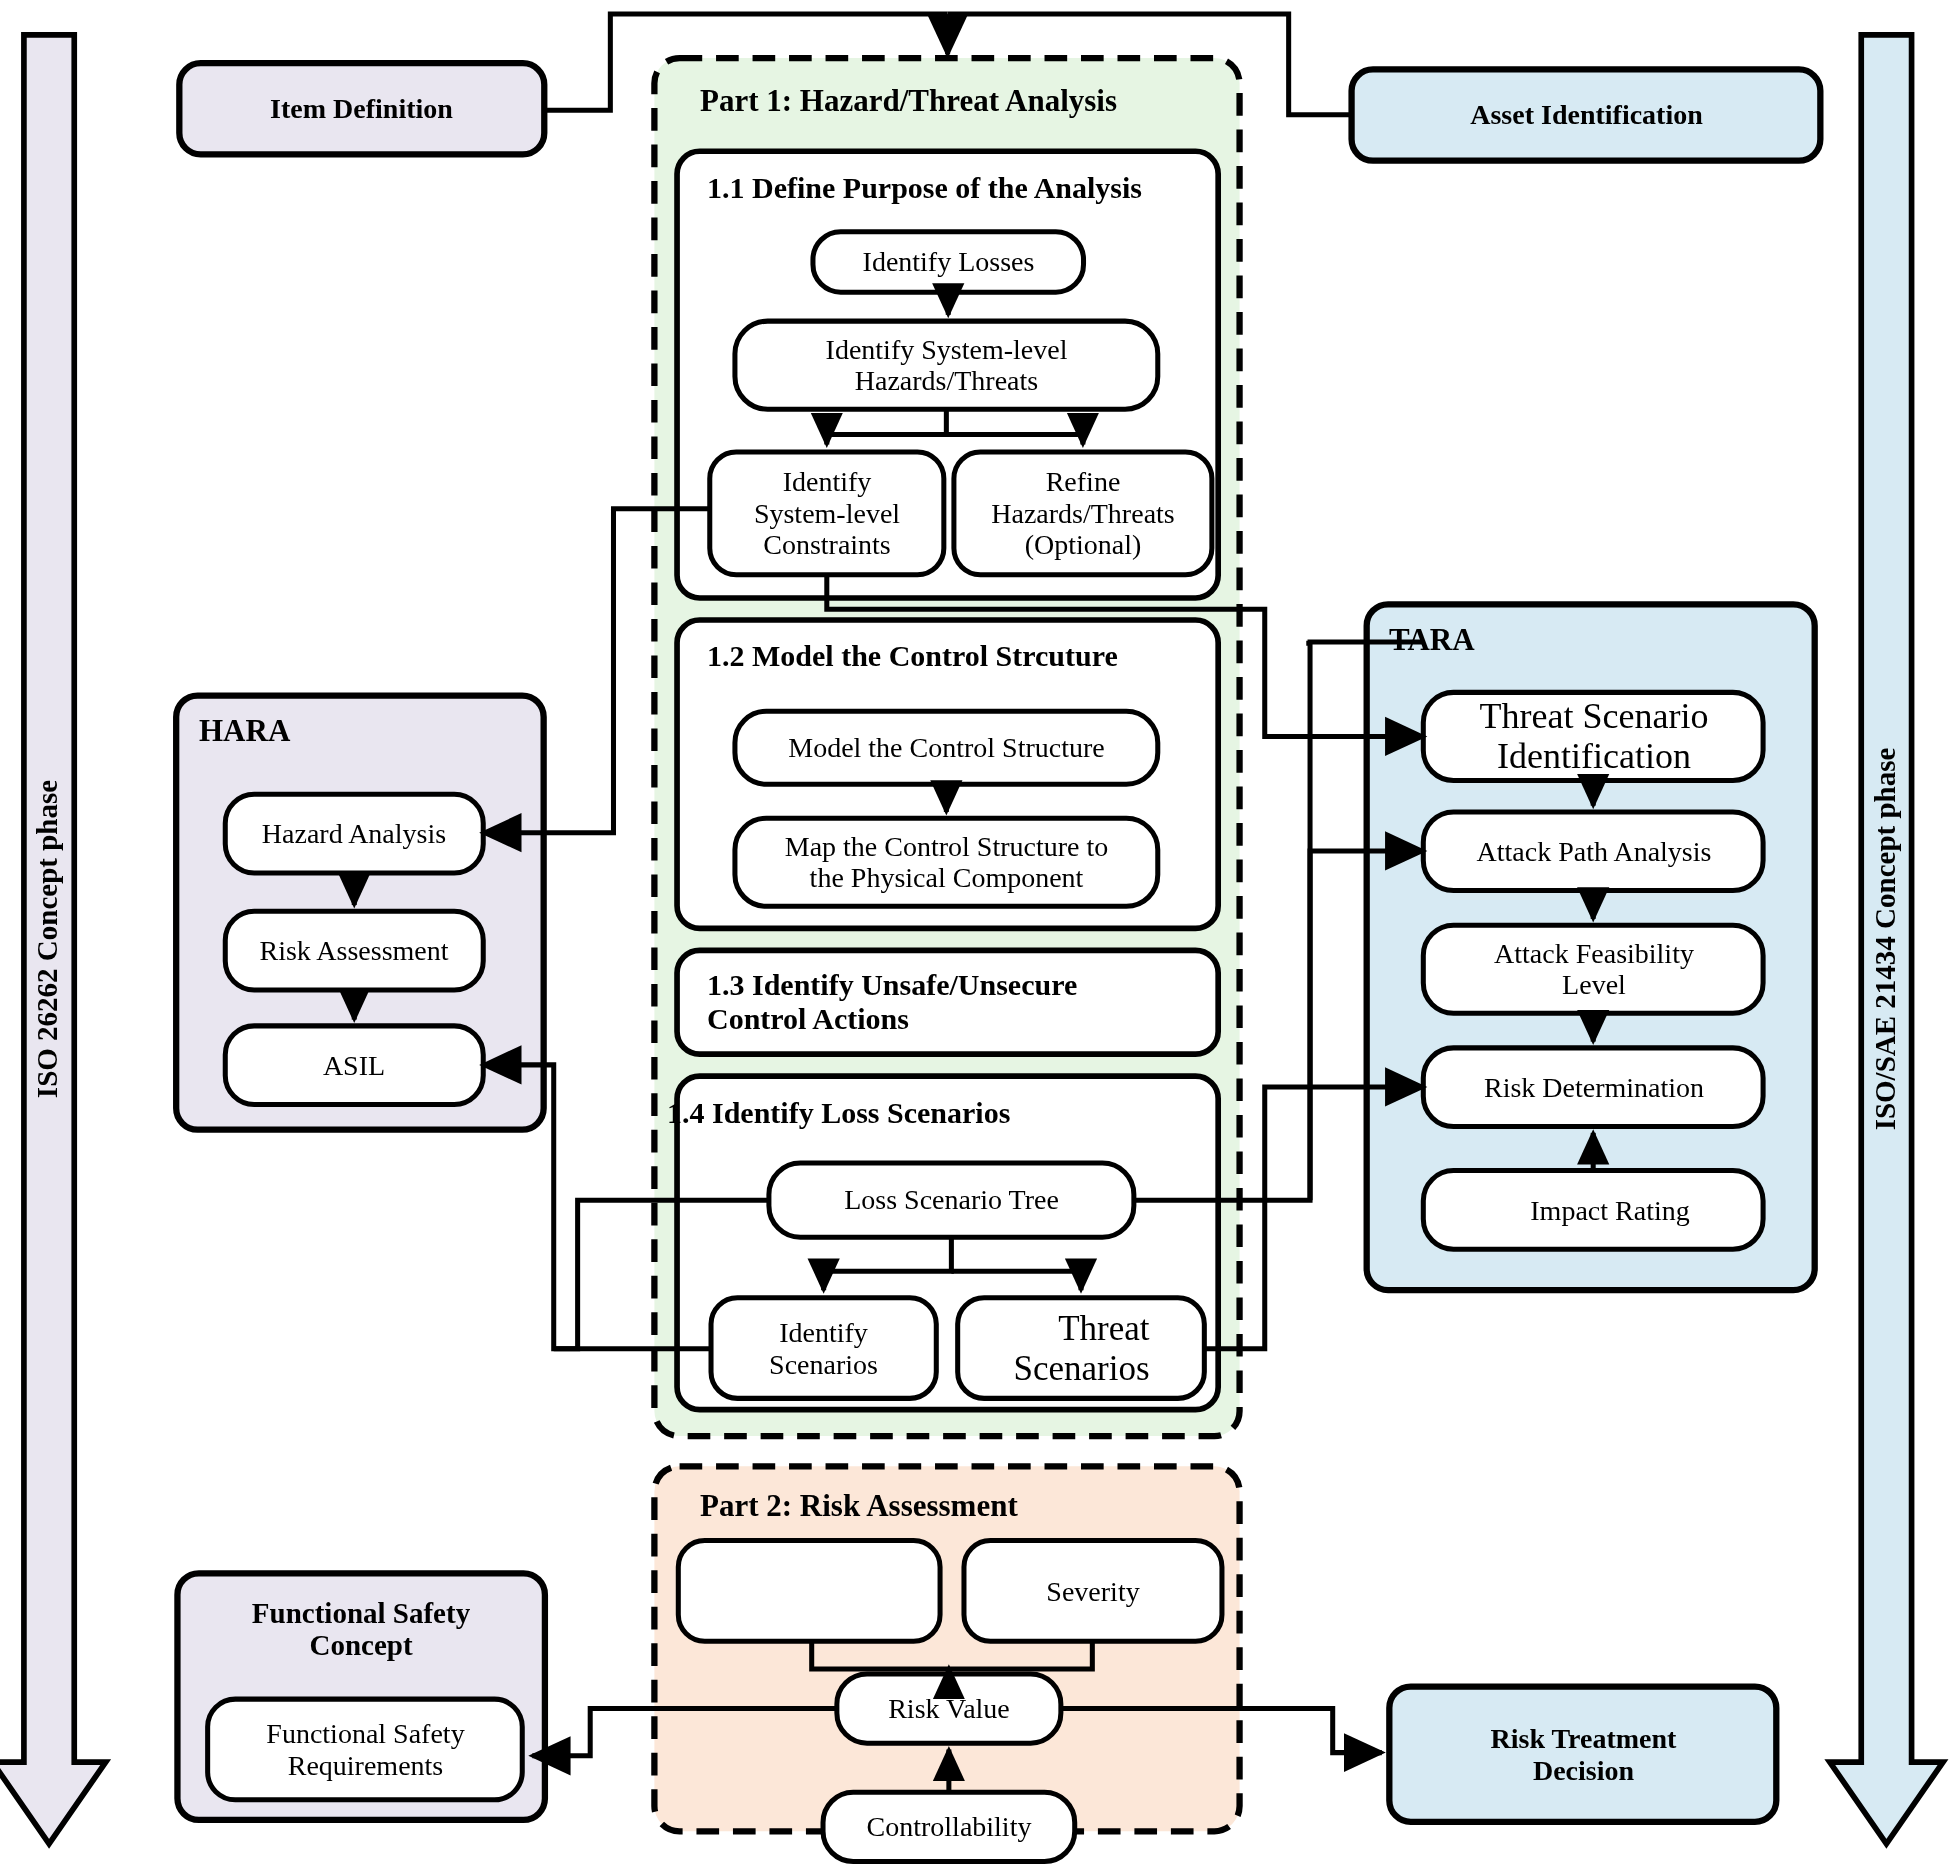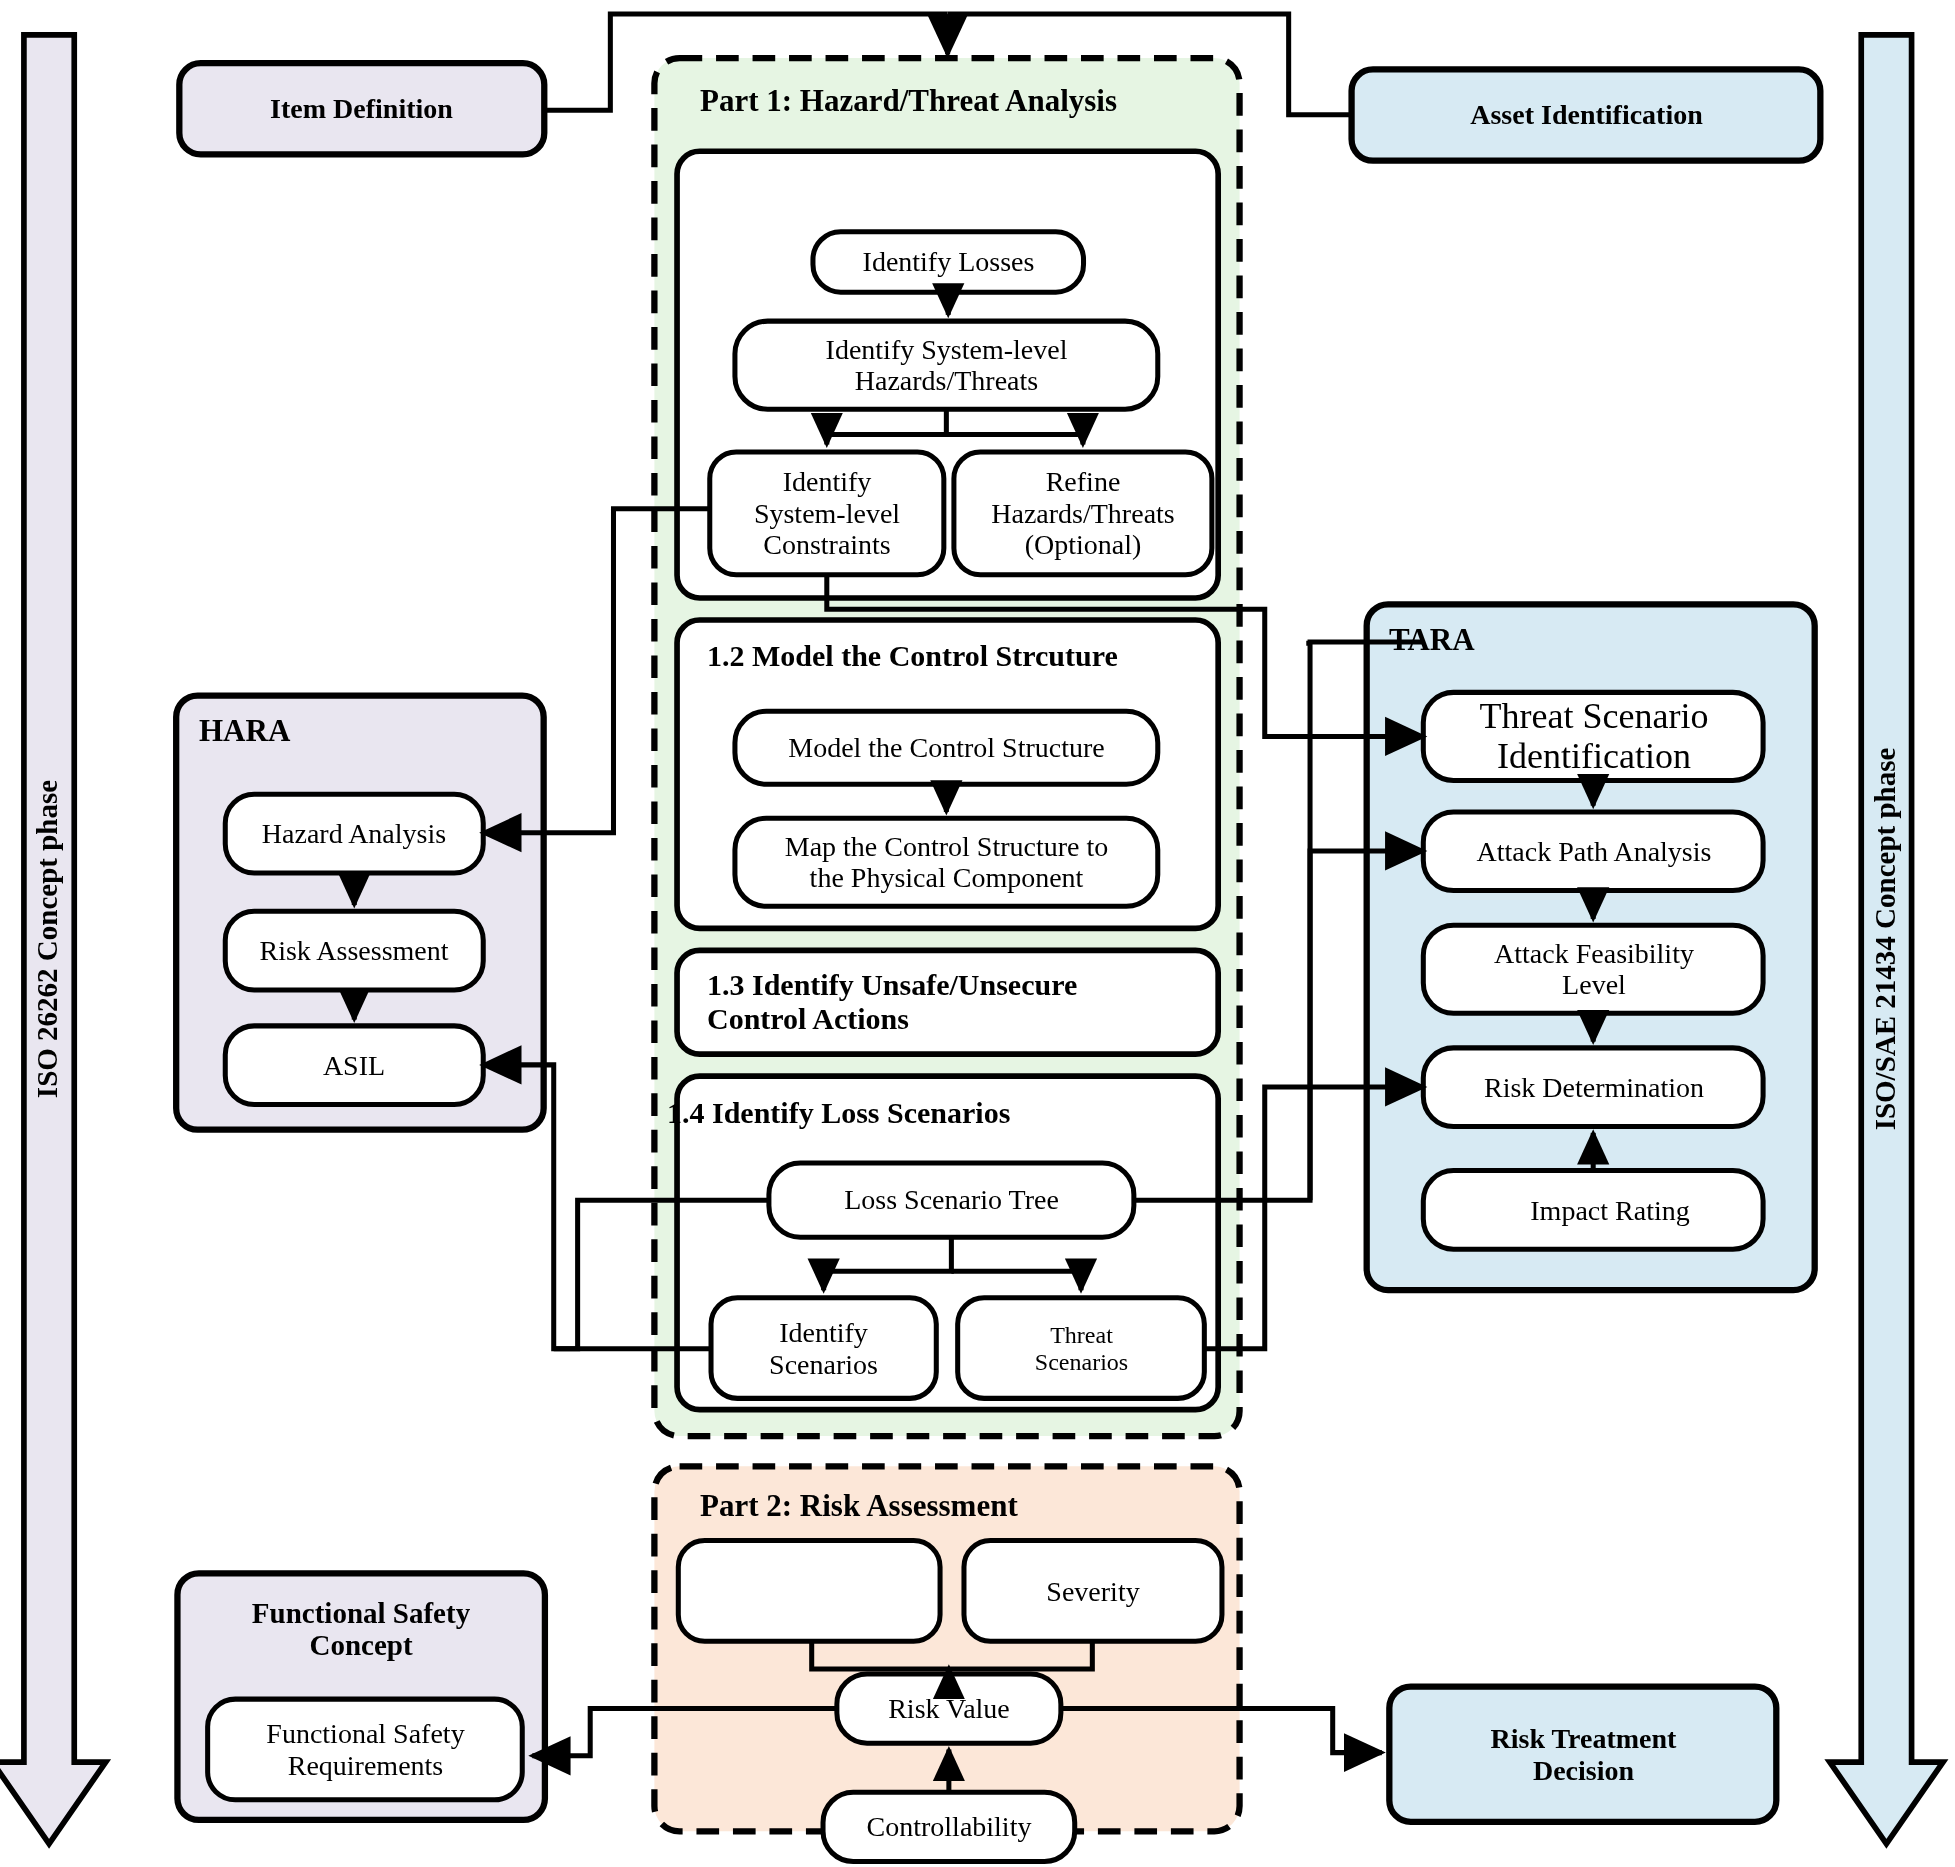--- a/index.html
+++ b/index.html
@@ -138,20 +138,21 @@
 <div class="lbl bold vert" style="left:1369px;top:925px;width:1032px;height:28px;font-size:29px;">ISO/SAE 21434 Concept phase</div>
 
 <div class="lbl bold" style="left:179px;top:63px;width:365px;height:91px;font-size:28px;">Item Definition</div>
 <div class="lbl bold" style="left:1352px;top:69px;width:469px;height:91px;font-size:28px;text-align:right;">Asset Identification</div>
 <div class="lbl bold" style="left:1390px;top:1687px;width:387px;height:135px;font-size:28px;white-space:pre-line;">Risk Treatment
 Decision</div>
 
 <div class="lbl bold" style="left:681px;top:76px;width:491px;height:50px;font-size:31px;justify-content:flex-start;padding-left:19px;">Part 1: Hazard/Threat Analysis</div>
 <div class="lbl bold" style="left:681px;top:1483px;width:491px;height:47px;font-size:31px;justify-content:flex-start;padding-left:19px;">Part 2: Risk Assessment</div>
 
+<div class="lbl bold" style="left:692px;top:165px;width:516px;height:45px;font-size:30px;justify-content:flex-start;padding-left:15px;">1.1 Define Purpose of the Analysis</div>
 <div class="lbl bold" style="left:692px;top:633px;width:516px;height:45px;font-size:30px;justify-content:flex-start;padding-left:15px;">1.2 Model the Control Strcuture</div>
 <div class="lbl bold" style="left:692px;top:959px;width:522px;height:86px;font-size:30px;justify-content:flex-start;text-align:left;padding-left:15px;white-space:pre-line;">1.3 Identify Unsafe/Unsecure
 Control Actions</div>
 <div class="lbl bold" style="left:652px;top:1090px;width:516px;height:45px;font-size:30px;justify-content:flex-start;padding-left:15px;">1.4 Identify Loss Scenarios</div>
 
 <div class="lbl bold" style="left:189px;top:709px;width:252px;height:44px;font-size:31px;justify-content:flex-start;padding-left:10px;">HARA</div>
 <div class="lbl bold" style="left:1379px;top:618px;width:252px;height:44px;font-size:31px;justify-content:flex-start;padding-left:10px;">TARA</div>
 <div class="lbl bold" style="left:186px;top:1588px;width:350px;height:82px;font-size:29px;white-space:pre-line;">Functional Safety
 Concept</div>
 
@@ -165,21 +166,21 @@
 Hazards/Threats
 (Optional)</div>
 
 <div class="lbl" style="left:735px;top:711px;width:423px;height:73px;font-size:28px;">Model the Control Structure</div>
 <div class="lbl" style="left:735px;top:818px;width:423px;height:88px;font-size:28px;white-space:pre-line;">Map the Control Structure to
 the Physical Component</div>
 
 <div class="lbl" style="left:769px;top:1163px;width:365px;height:74px;font-size:28px;">Loss Scenario Tree</div>
 <div class="lbl" style="left:711px;top:1298px;width:225px;height:101px;font-size:28px;white-space:pre-line;">Identify
 Scenarios</div>
-<div class="lbl" style="left:958px;top:1298px;width:247px;height:101px;font-size:24px;white-space:pre-line;">Threat
+<div class="lbl" style="left:958px;top:1298px;width:247px;height:101px;font-size:35px;white-space:pre-line;text-align:right;">Threat
 Scenarios</div>
 
 <div class="lbl" style="left:964px;top:1541px;width:258px;height:101px;font-size:28px;">Severity</div>
 <div class="lbl" style="left:837px;top:1674px;width:224px;height:69px;font-size:28px;">Risk Value</div>
 <div class="lbl" style="left:823px;top:1792px;width:252px;height:69px;font-size:28px;">Controllability</div>
 
 <div class="lbl" style="left:225px;top:794px;width:258px;height:79px;font-size:28px;">Hazard Analysis</div>
 <div class="lbl" style="left:225px;top:911px;width:258px;height:79px;font-size:28px;">Risk Assessment</div>
 <div class="lbl" style="left:225px;top:1026px;width:258px;height:79px;font-size:28px;">ASIL</div>
 

